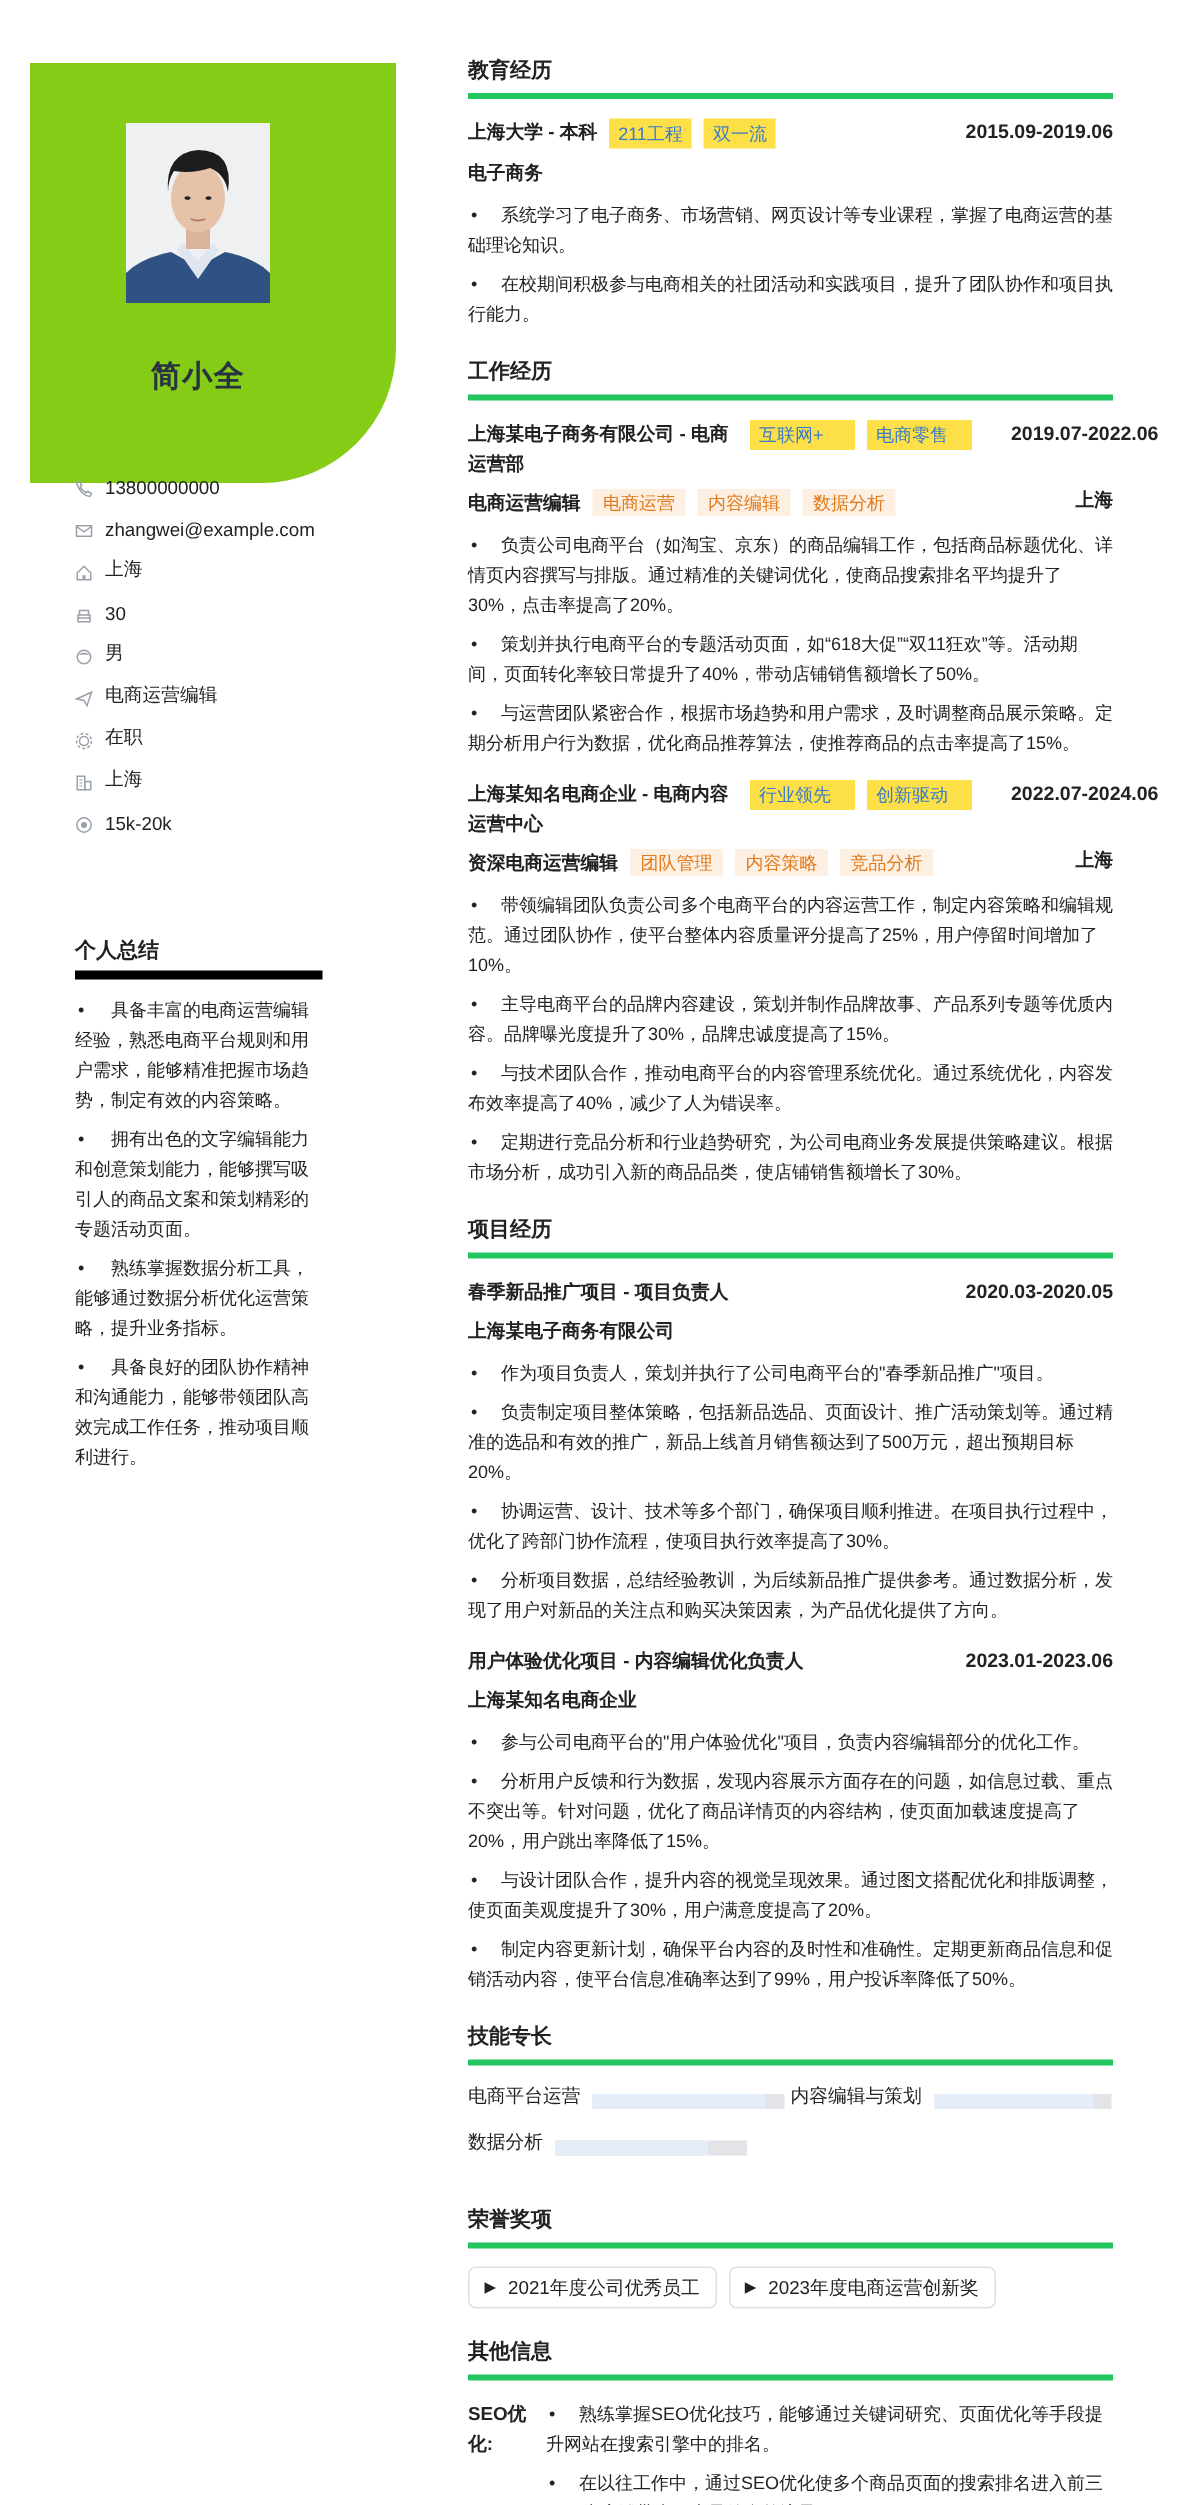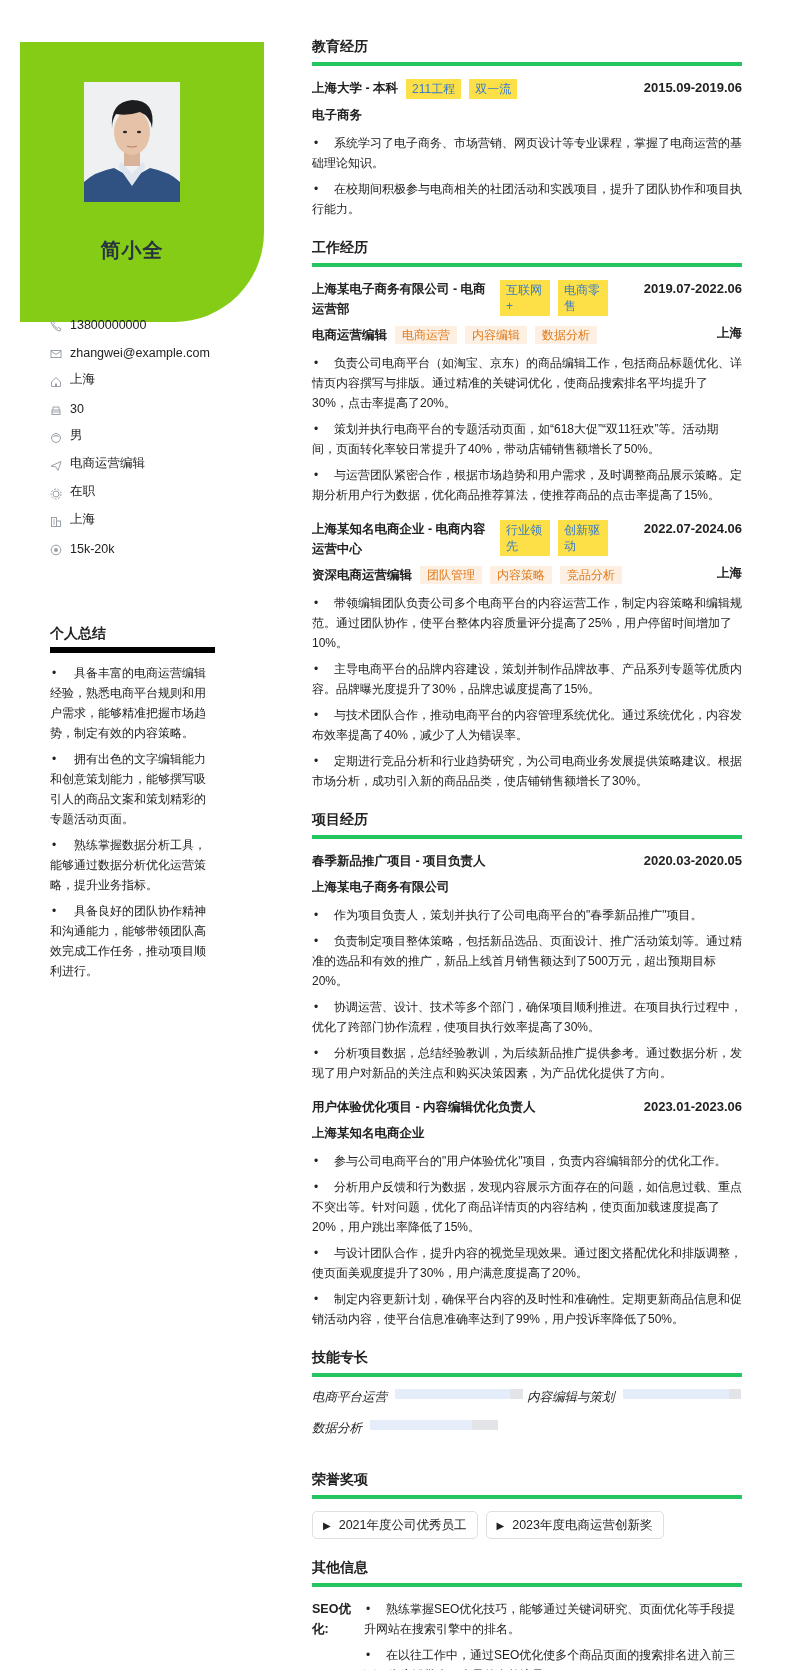--- a/index.html
+++ b/index.html
@@ -27,31 +27,31 @@
   .right { position: absolute; left: 312px; top: 38px; width: 430px; }
   .section { margin-bottom: 20px; }
   .sec-title { font-size: 14px; font-weight: bold; color: #222; padding-bottom: 6px; border-bottom: 4px solid #22c55e; margin-bottom: 12px; }
   .entry { margin-bottom: 14px; }
   .entry-head { display: flex; align-items: flex-start; justify-content: space-between; margin-bottom: 6px; gap: 26px; }
   .entry-head .lh { display: flex; align-items: flex-start; }
   .entry-title { font-size: 12.5px; font-weight: bold; color: #222; line-height: 20px; }
   .entry-title.wrap { width: 180px; }
   .date { font-size: 13px; font-weight: bold; color: #222; line-height: 20px; white-space: nowrap; }
   .tag-blue { display: inline-block; background: #fde047; color: #3a7cc7; font-size: 12px; line-height: 16px; padding: 2px 6px; margin-left: 8px; margin-top: 1px; }
-  .tag-blue.narrow { width: 50px; white-space: normal; word-break: break-all; }
+  .tag-blue.narrow { width: 70px; white-space: normal; word-break: break-all; }
   .tag-orange { display: inline-block; background: #fdf0e2; color: #e07a1c; font-size: 12px; line-height: 16px; padding: 1px 7px; margin-left: 8px; }
   .sub { display: flex; align-items: flex-start; justify-content: space-between; margin-bottom: 8px; }
   .sub .lh { display: flex; align-items: center; }
   .sub-title { font-size: 12.5px; font-weight: bold; color: #222; line-height: 20px; }
   .loc { font-size: 12.5px; font-weight: bold; color: #222; }
   .bullets li { list-style: none; font-size: 12px; line-height: 20px; color: #222; margin-bottom: 6px; }
   .bullets li .dot { display: inline-block; width: 22px; padding-left: 2px; }
 
   .skills { display: flex; flex-wrap: wrap; }
-  .skill { display: flex; align-items: flex-start; width: 215px; margin-bottom: 14px; font-style: italic; }
+  .skill { display: flex; align-items: flex-end; width: 215px; margin-bottom: 14px; }
   .skill-label { font-size: 12.5px; color: #222; margin-right: 8px; white-space: nowrap; }
   .skill-bar { flex: none; height: 10px; background: #e2e4e7; position: relative; }
   .skill-fill { position: absolute; left: 0; top: 0; height: 10px; background: #e4edf9; }
 
   .awards { display: flex; }
   .award { display: inline-flex; align-items: center; height: 28px; border: 1px solid #dcdfe3; border-radius: 5px; padding: 0 10px; margin-right: 8px; font-size: 12.5px; color: #222; background: #fff; }
   .award .tri { font-size: 10px; margin-right: 8px; color: #222; }
 
   .other-row { display: flex; }
   .other-label { font-size: 12.5px; font-weight: bold; color: #222; width: 52px; line-height: 20px; }

